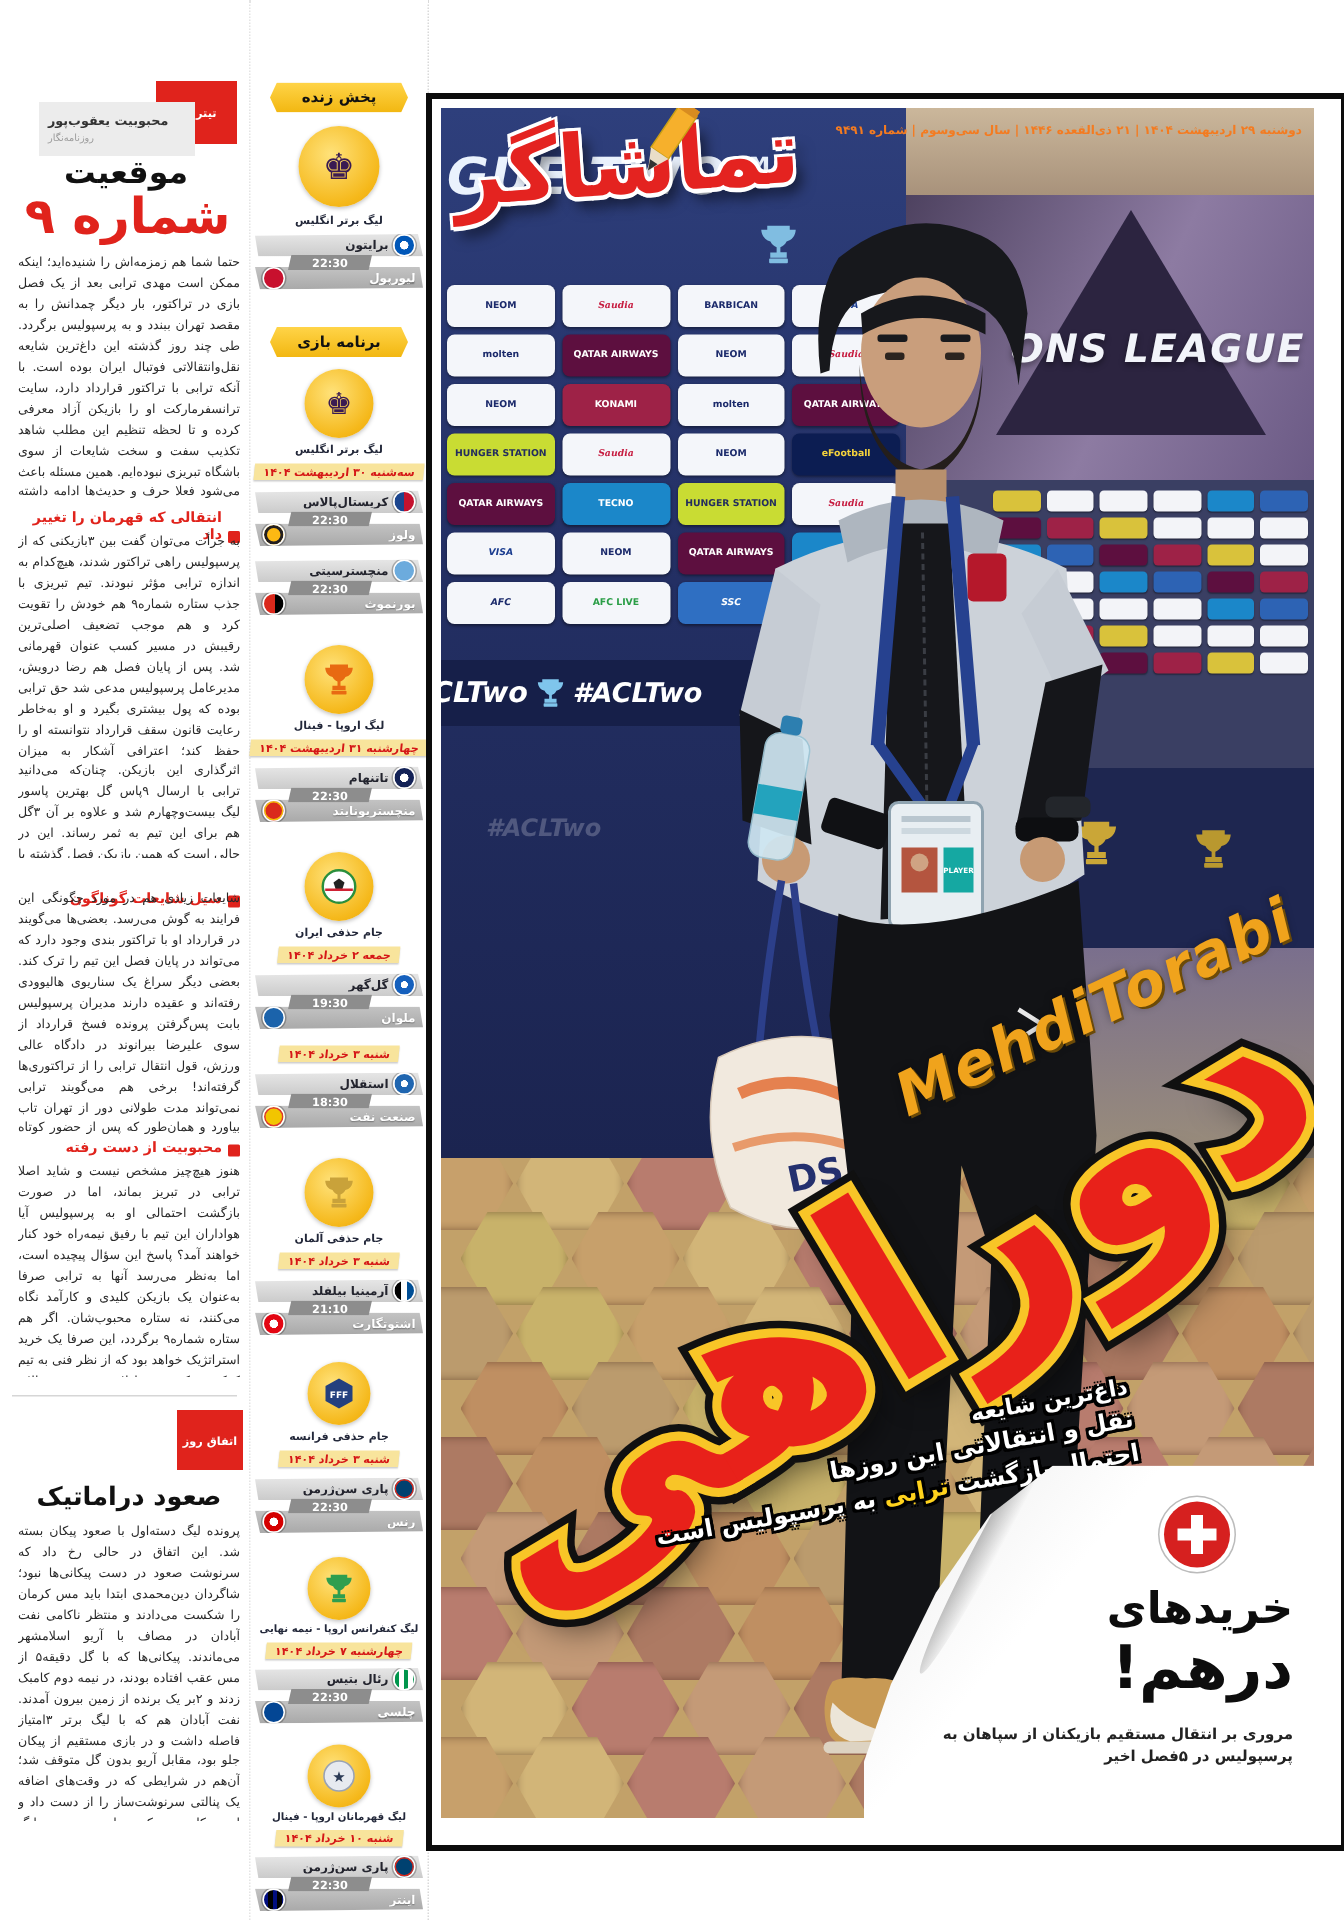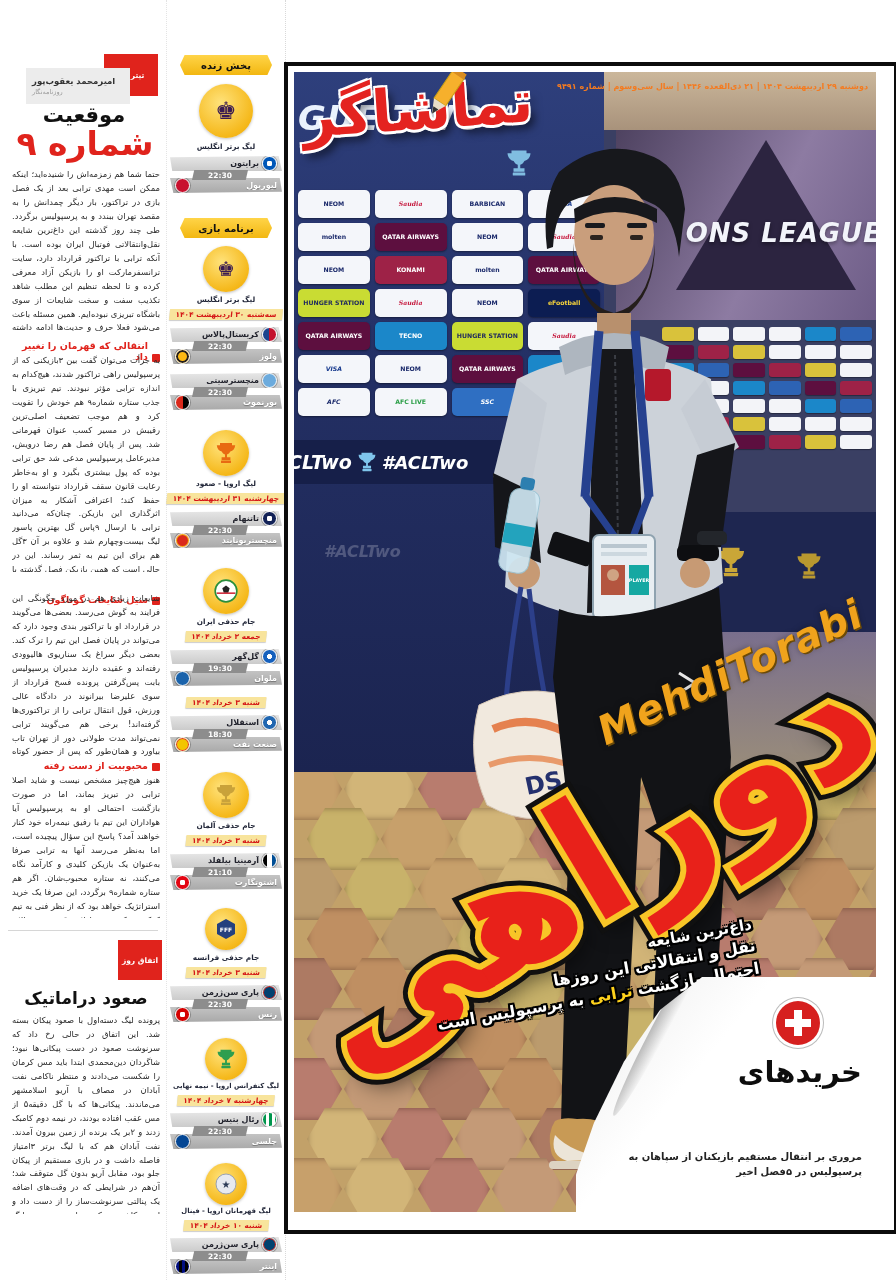--- a/index.html
+++ b/index.html
@@ -99,21 +99,21 @@
   .s-afc{font-style:italic;}
   .s-afc-live{color:#2a9e46;}
   #hash-band{position:absolute;left:0;top:368px;width:310px;height:44px;background:#161f49;
         display:flex;align-items:center;gap:4px;padding:0 8px;color:#fff;font-style:italic;font-weight:900;}
   #hash-band .h1{font-size:19px;margin-left:-14px;}
   #hash-band .h2{font-size:18px;}
   #hash2{position:absolute;left:30px;top:470px;color:rgba(255,255,255,.22);font-size:16px;
         font-style:italic;font-weight:900;}
   #strip-top-right{position:absolute;left:310px;top:0;width:272px;height:58px;
         background:linear-gradient(#cbb79b,#a8927b);}
-  #purple-band{position:absolute;left:322px;top:58px;width:272px;height:190px;
+  #purple-band{position:absolute;left:310px;top:58px;width:272px;height:190px;
         background:linear-gradient(115deg,#4e4260,#8d7ba2 55%,#6b5a85);overflow:hidden;}
   #purple-band .pyr{position:absolute;left:60px;top:10px;width:0;height:0;
         border-left:90px solid transparent;border-right:90px solid transparent;border-bottom:150px solid #2c2440;}
   #purple-band .ons{position:absolute;right:6px;top:88px;color:#f2f4fa;font-weight:900;font-style:italic;
         font-size:26px;letter-spacing:1px;text-shadow:0 2px 4px rgba(0,0,0,.4);}
   #mini-wall{position:absolute;left:368px;top:255px;width:210px;display:grid;
         grid-template-columns:repeat(6,1fr);gap:4px;}
   .mtile{height:14px;border-radius:3px;box-shadow:0 1px 1px rgba(0,0,0,.35);}
   #shelf{position:absolute;left:310px;top:440px;width:272px;height:120px;background:rgba(26,34,76,.85);}
   #low-right{position:absolute;left:310px;top:560px;width:272px;height:140px;
@@ -188,21 +188,21 @@
   </defs>
 </svg>
 
 <div id="page">
 
   <div id="left-col">
     <div class="kicker-box" style="left:98px;top:54px;width:54px;height:42px;">
       <span class="ktxt">تیتر یک</span>
     </div>
     <div class="byline-box">
-      <div class="byline-name fa">امیرمحمد یعقوب‌پور</div>
+      <div class="byline-name fa">محبوبیت یعقوب‌پور</div>
       <div class="byline-role fa">روزنامه‌نگار</div>
     </div>
     <div class="hl1 fa">موقعیت</div>
     <div class="hl2 fa">شماره ۹</div>
 
     <div class="body-text fa" style="top:168px;height:166px;">حتما شما هم زمزمه‌اش را شنیده‌اید؛ اینکه ممکن است مهدی ترابی بعد از یک فصل بازی در تراکتور، بار دیگر چمدانش را به مقصد تهران ببندد و به پرسپولیس برگردد. طی چند روز گذشته این داغ‌ترین شایعه نقل‌وانتقالاتی فوتبال ایران بوده است. با آنکه ترابی با تراکتور قرارداد دارد، سایت ترانسفرمارکت او را بازیکن آزاد معرفی کرده و تا لحظه تنظیم این مطلب شاهد تکذیب سفت و سخت شایعات از سوی باشگاه تبریزی نبوده‌ایم. همین مسئله باعث می‌شود فعلا حرف و حدیث‌ها ادامه داشته باشد؛ اتفاقی که اگر به وقوع بپیوندد، یک اتفاق مهم و شاید سرنوشت‌ساز برای لیگ بیست‌وپنجم باشد.</div>
 
     <div class="sec-head fa" style="top:340px;">
       <span class="mark"></span>
       <span>انتقالی که قهرمان را تغییر داد</span>
@@ -279,21 +279,21 @@
           <span class="badge b-bournemouth"></span>
           <span class="fteam fa">بورنموث</span>
         </div>
     </div>
 
     <div class="lg-icon ic46" style="top:430px;">
       <svg class="icsvg" width="24" height="24" viewBox="0 0 24 24">
           <use href="#cup" fill="#e86a12"></use>
         </svg>
     </div>
-    <div class="lg-name fa" style="top:479px;">لیگ اروپا - صعود</div>
+    <div class="lg-name fa" style="top:479px;">لیگ اروپا - فینال</div>
     <div class="lg-date fa" style="top:493px;">چهارشنبه ۳۱ اردیبهشت ۱۴۰۴</div>
     <div class="fixture" style="top:511px;">
       <div class="frow f-home">
           <span class="fteam fa">تاتنهام</span>
           <span class="badge b-spurs"></span>
         </div>
       <div class="ftime">22:30</div>
       <div class="frow f-away">
           <span class="badge b-united"></span>
           <span class="fteam fa">منچستریونایتد</span>
@@ -741,18 +741,19 @@
           <span>احتمال بازگشت</span>
           <span class="hi">ترابی</span>
           <span>به پرسپولیس است</span>
         </div>
       </div>
 
       <div id="curl">
         <div class="shade"></div>
         <div id="plus-icon"></div>
         <div id="teaser-t1">خریدهای</div>
+        <div id="teaser-t2">درهم!</div>
         <div id="teaser-sub">مروری بر انتقال مستقیم بازیکنان از سپاهان به پرسپولیس در ۵فصل اخیر</div>
       </div>
 
     </div>
   </div>
 </div>
 
 </body></html>

